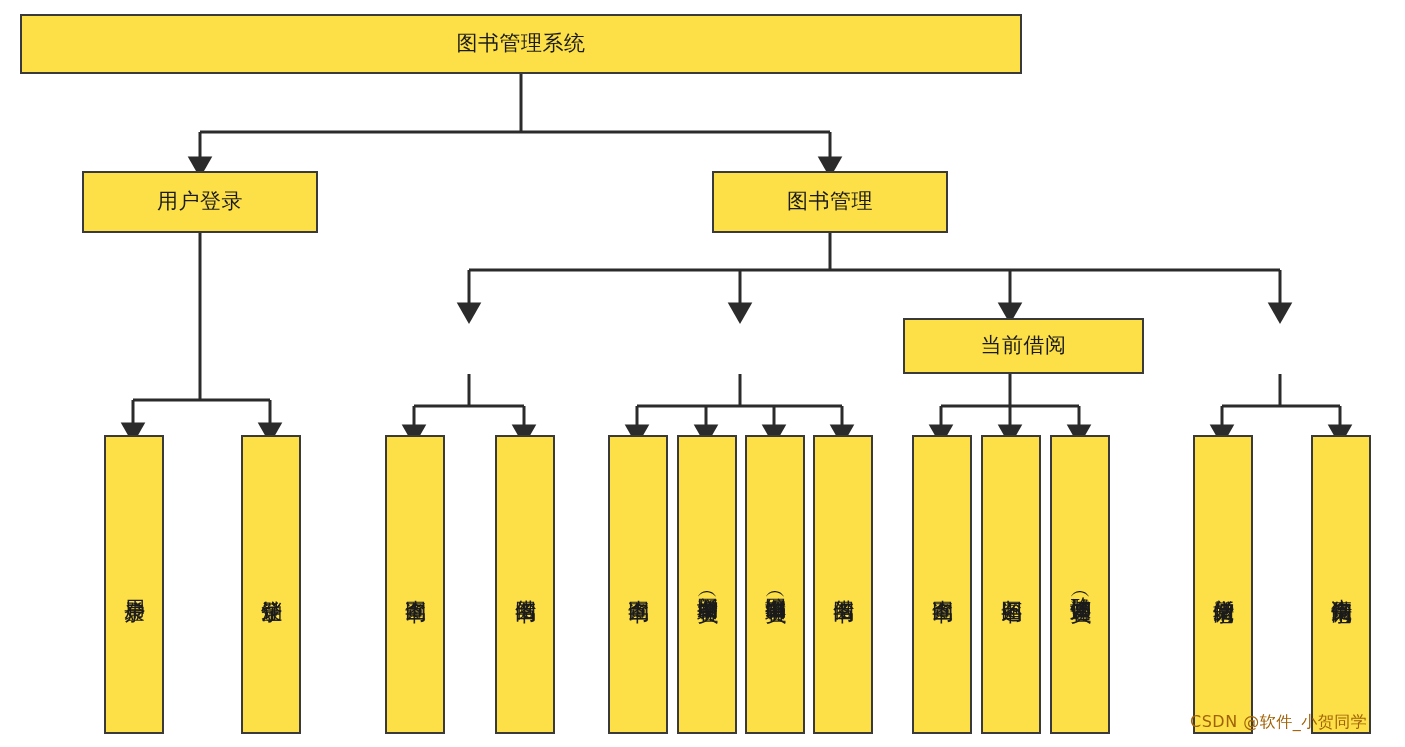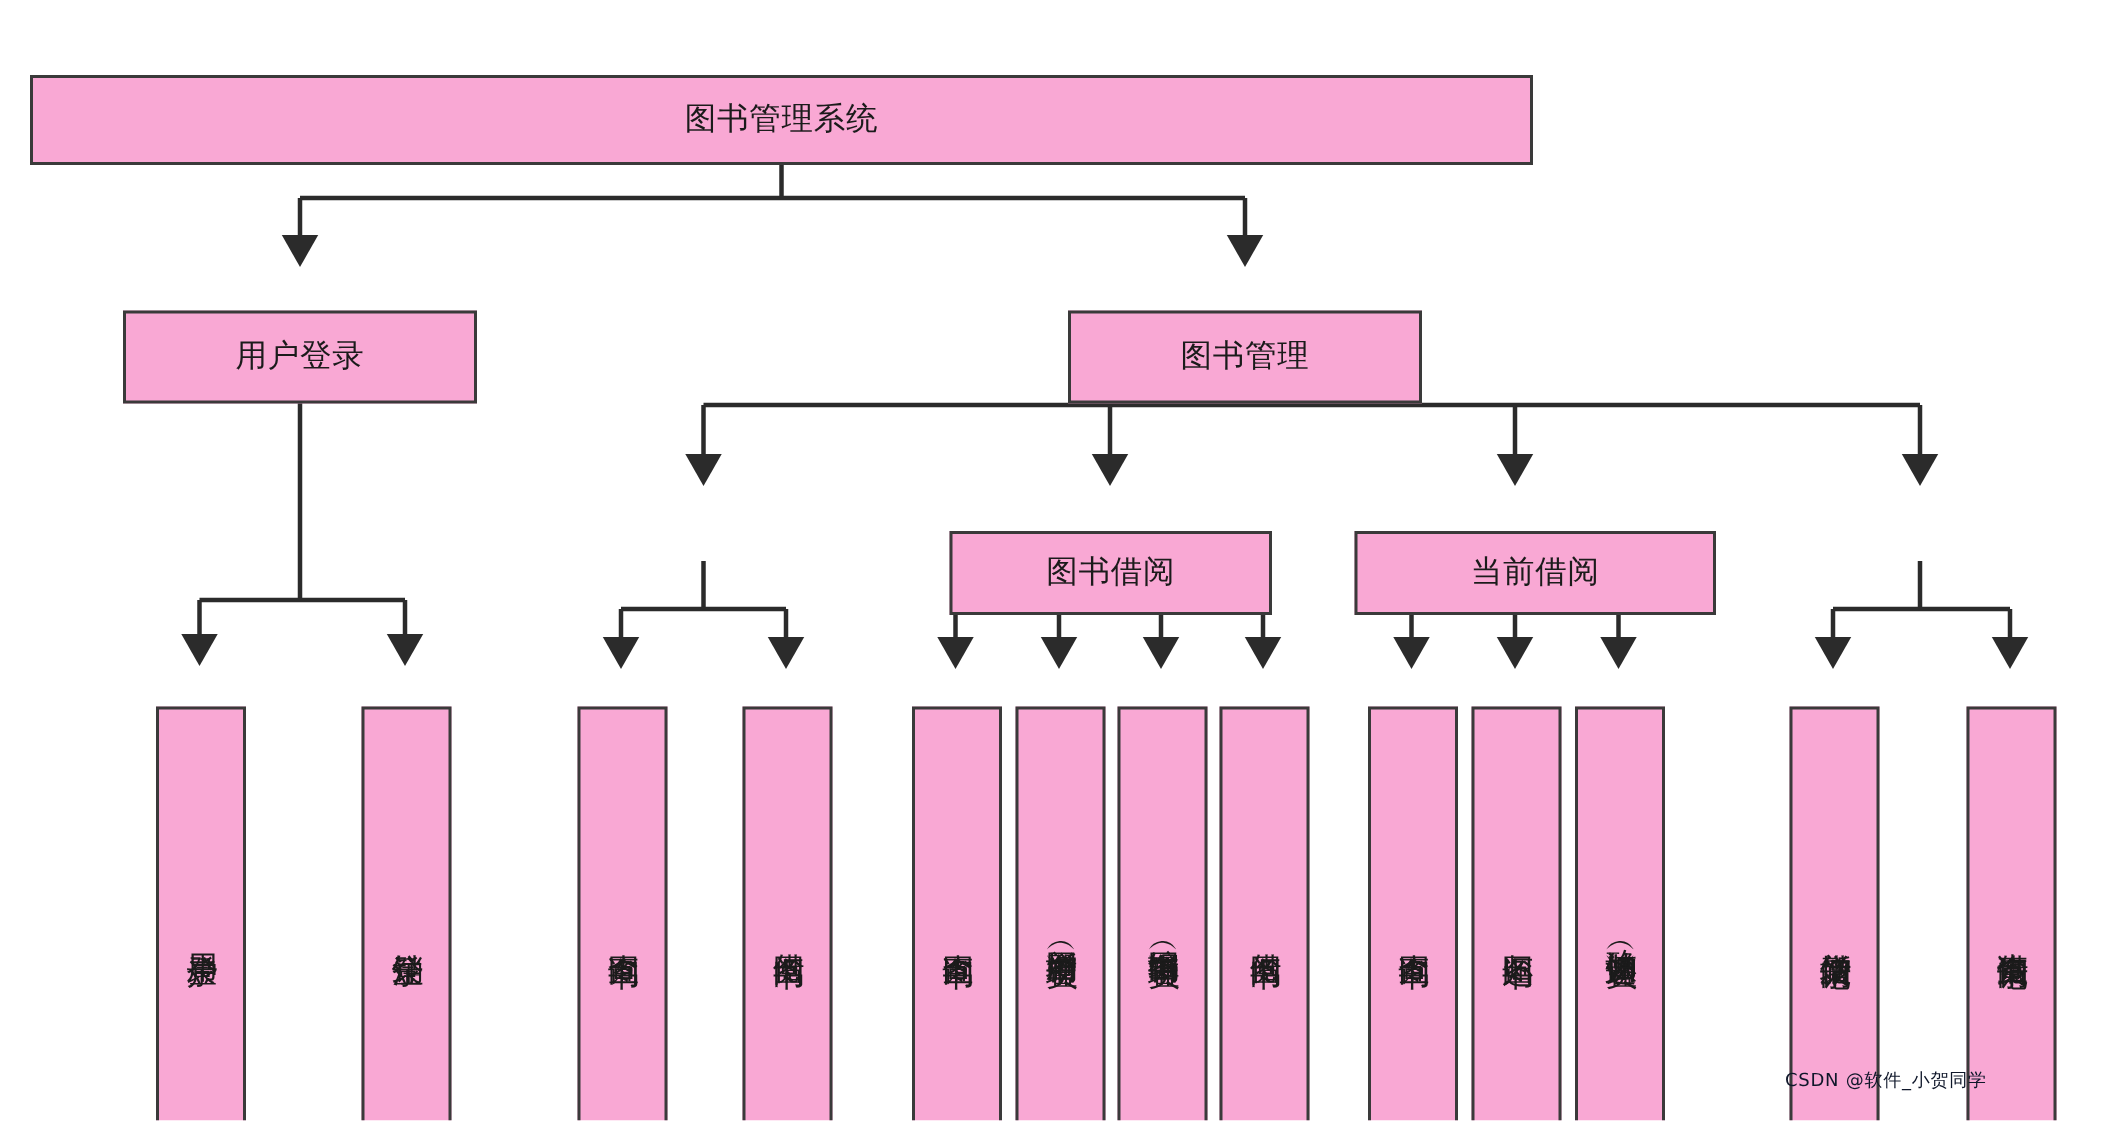--- a/index.html
+++ b/index.html
@@ -22,28 +22,27 @@
     position: absolute;
     left: 0;
     top: 0;
     width: 1405px;
     height: 747px;
     pointer-events: none;
   }
   .node {
     position: absolute;
     box-sizing: border-box;
-    background: #f9a8d4;
+    background: #fde047;
     border: 2.5px solid #3a3a3a;
     display: flex;
     align-items: center;
     justify-content: center;
     color: #1b1b1b;
     z-index: 2;
-    margin-top: 36px;
   }
   .node.root {
     border-width: 2.5px;
   }
   .node .label-h {
     font-size: 21px;
     line-height: 1.2;
     letter-spacing: 0.5px;
     white-space: nowrap;
     text-align: center;
@@ -60,22 +59,22 @@
     line-height: 1.32;
     letter-spacing: 1px;
     text-align: center;
     max-height: 100%;
     white-space: nowrap;
   }
   .watermark {
     position: absolute;
     left: 1190px;
     top: 712px;
-    font-size: 12px;
-    color: #0f172a;
+    font-size: 16px;
+    color: #a16207;
     letter-spacing: 0.5px;
     white-space: nowrap;
     z-index: 3;
   }
 </style>
 </head>
 <body>
 
 <div id="canvas">
 
@@ -136,23 +135,20 @@
 
   <div class="node" style="left:82px; top:171px; width:236px; height:62px;">
     <span class="label-h">用户登录</span>
   </div>
 
   <div class="node" style="left:712px; top:171px; width:236px; height:62px;">
     <span class="label-h">图书管理</span>
   </div>
 
 
-  <div class="node" style="left:633px; top:318px; width:215px; height:56px;">
-    <span class="label-h">图书借阅</span>
-  </div>
 
   <div class="node" style="left:903px; top:318px; width:241px; height:56px;">
     <span class="label-h">当前借阅</span>
   </div>
 
 
   <div class="node leaf" style="left:104px; top:435px; width:60px; height:299px;">
     <span class="label-v">用户登录</span>
   </div>
   <div class="node leaf" style="left:241px; top:435px; width:60px; height:299px;">

